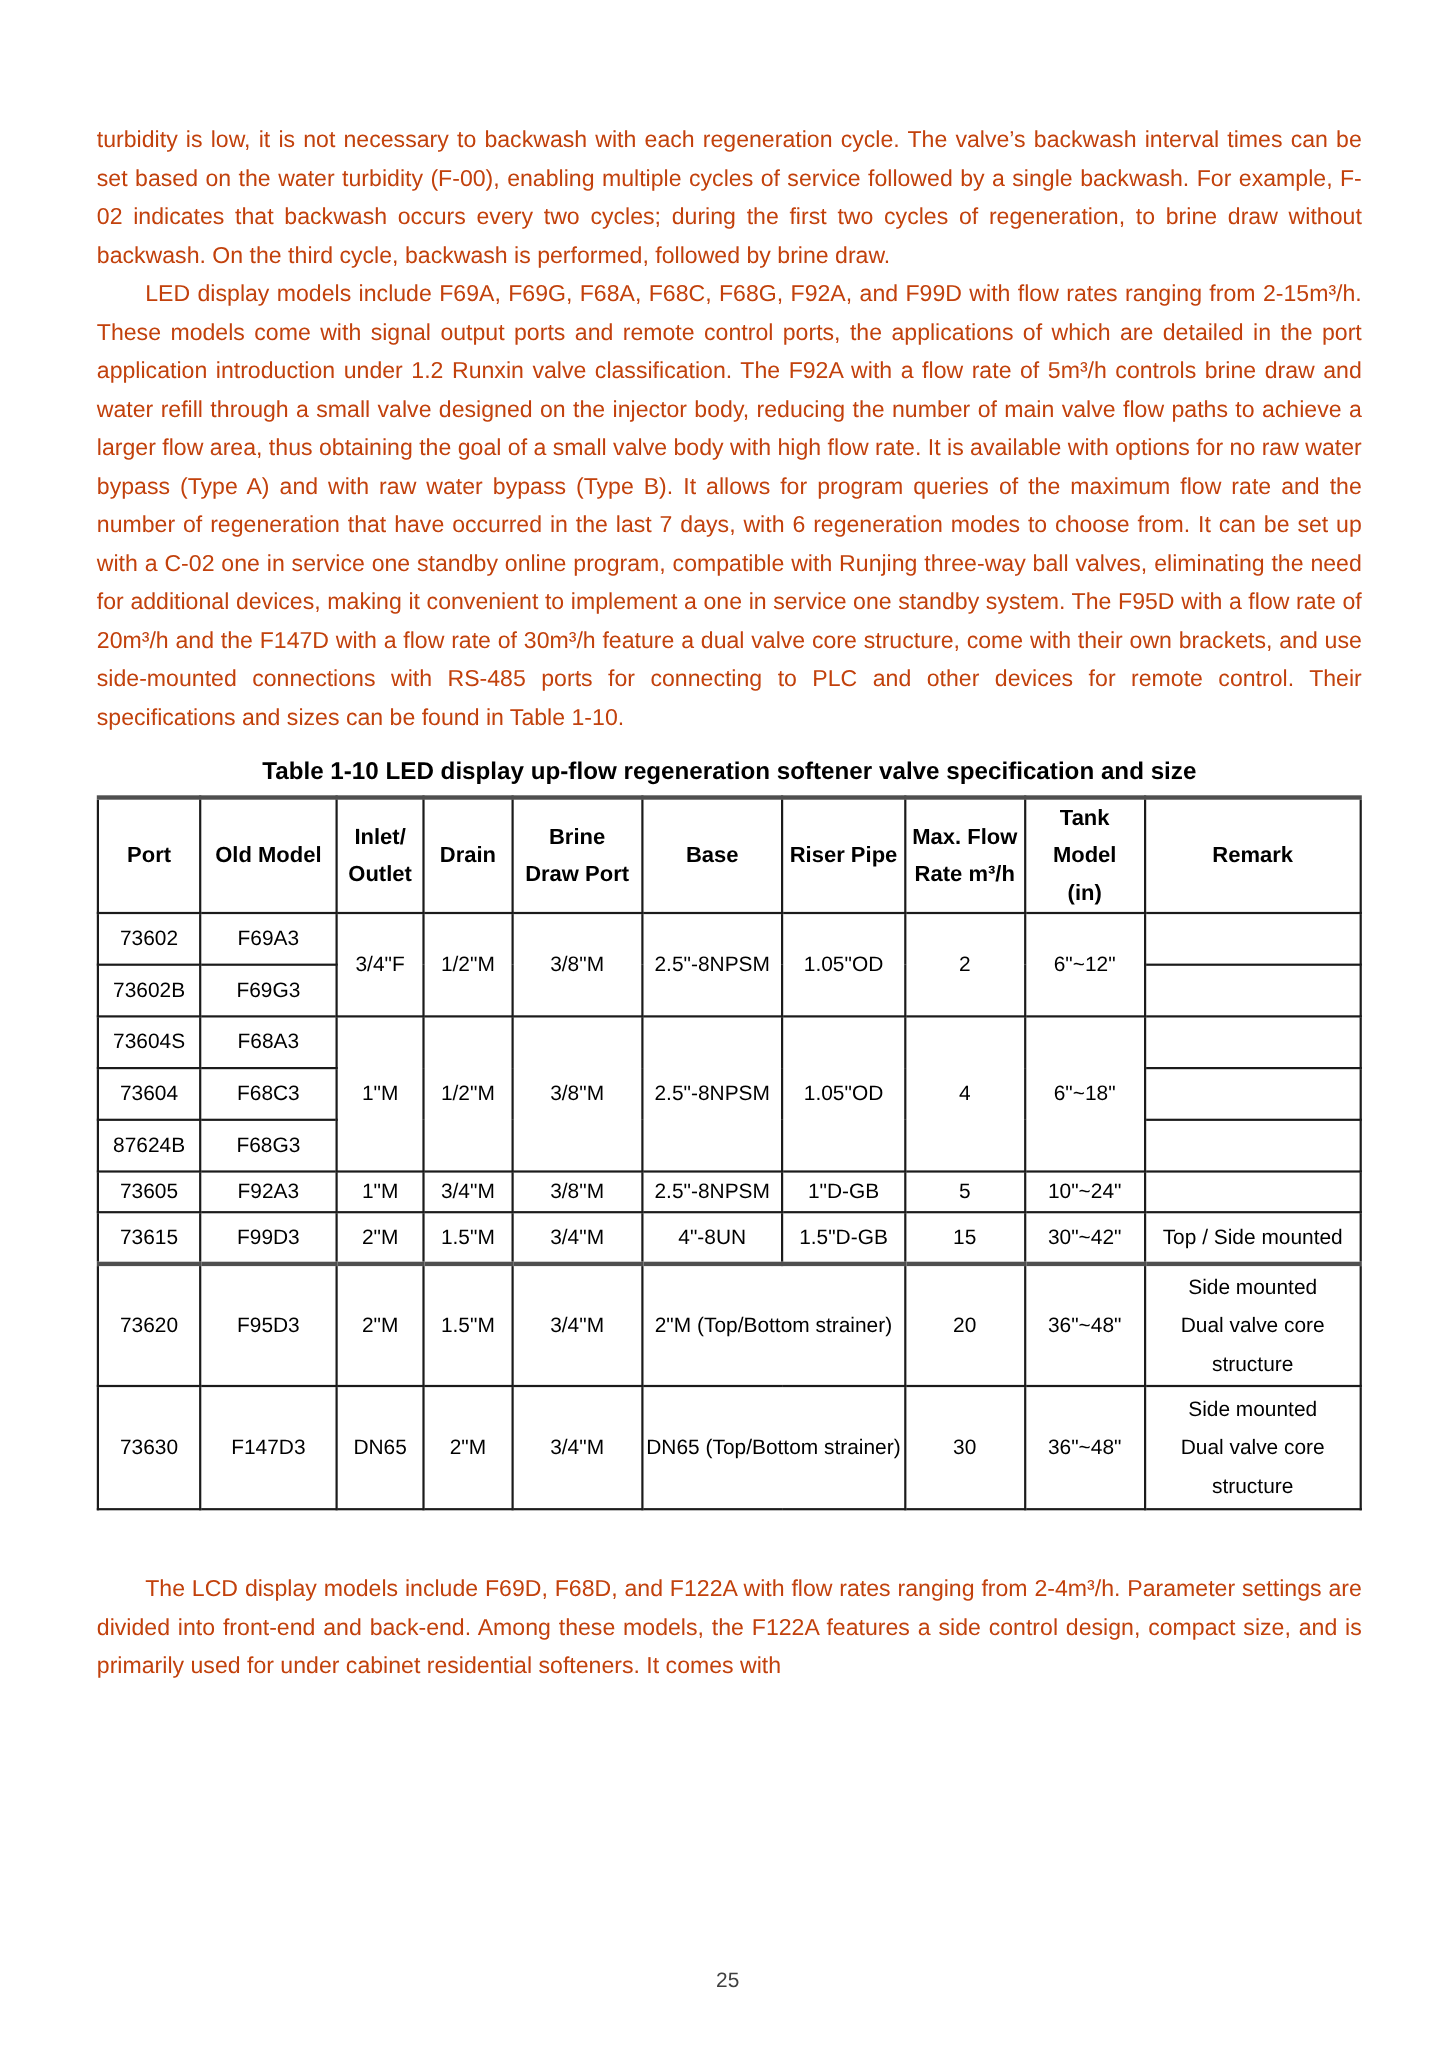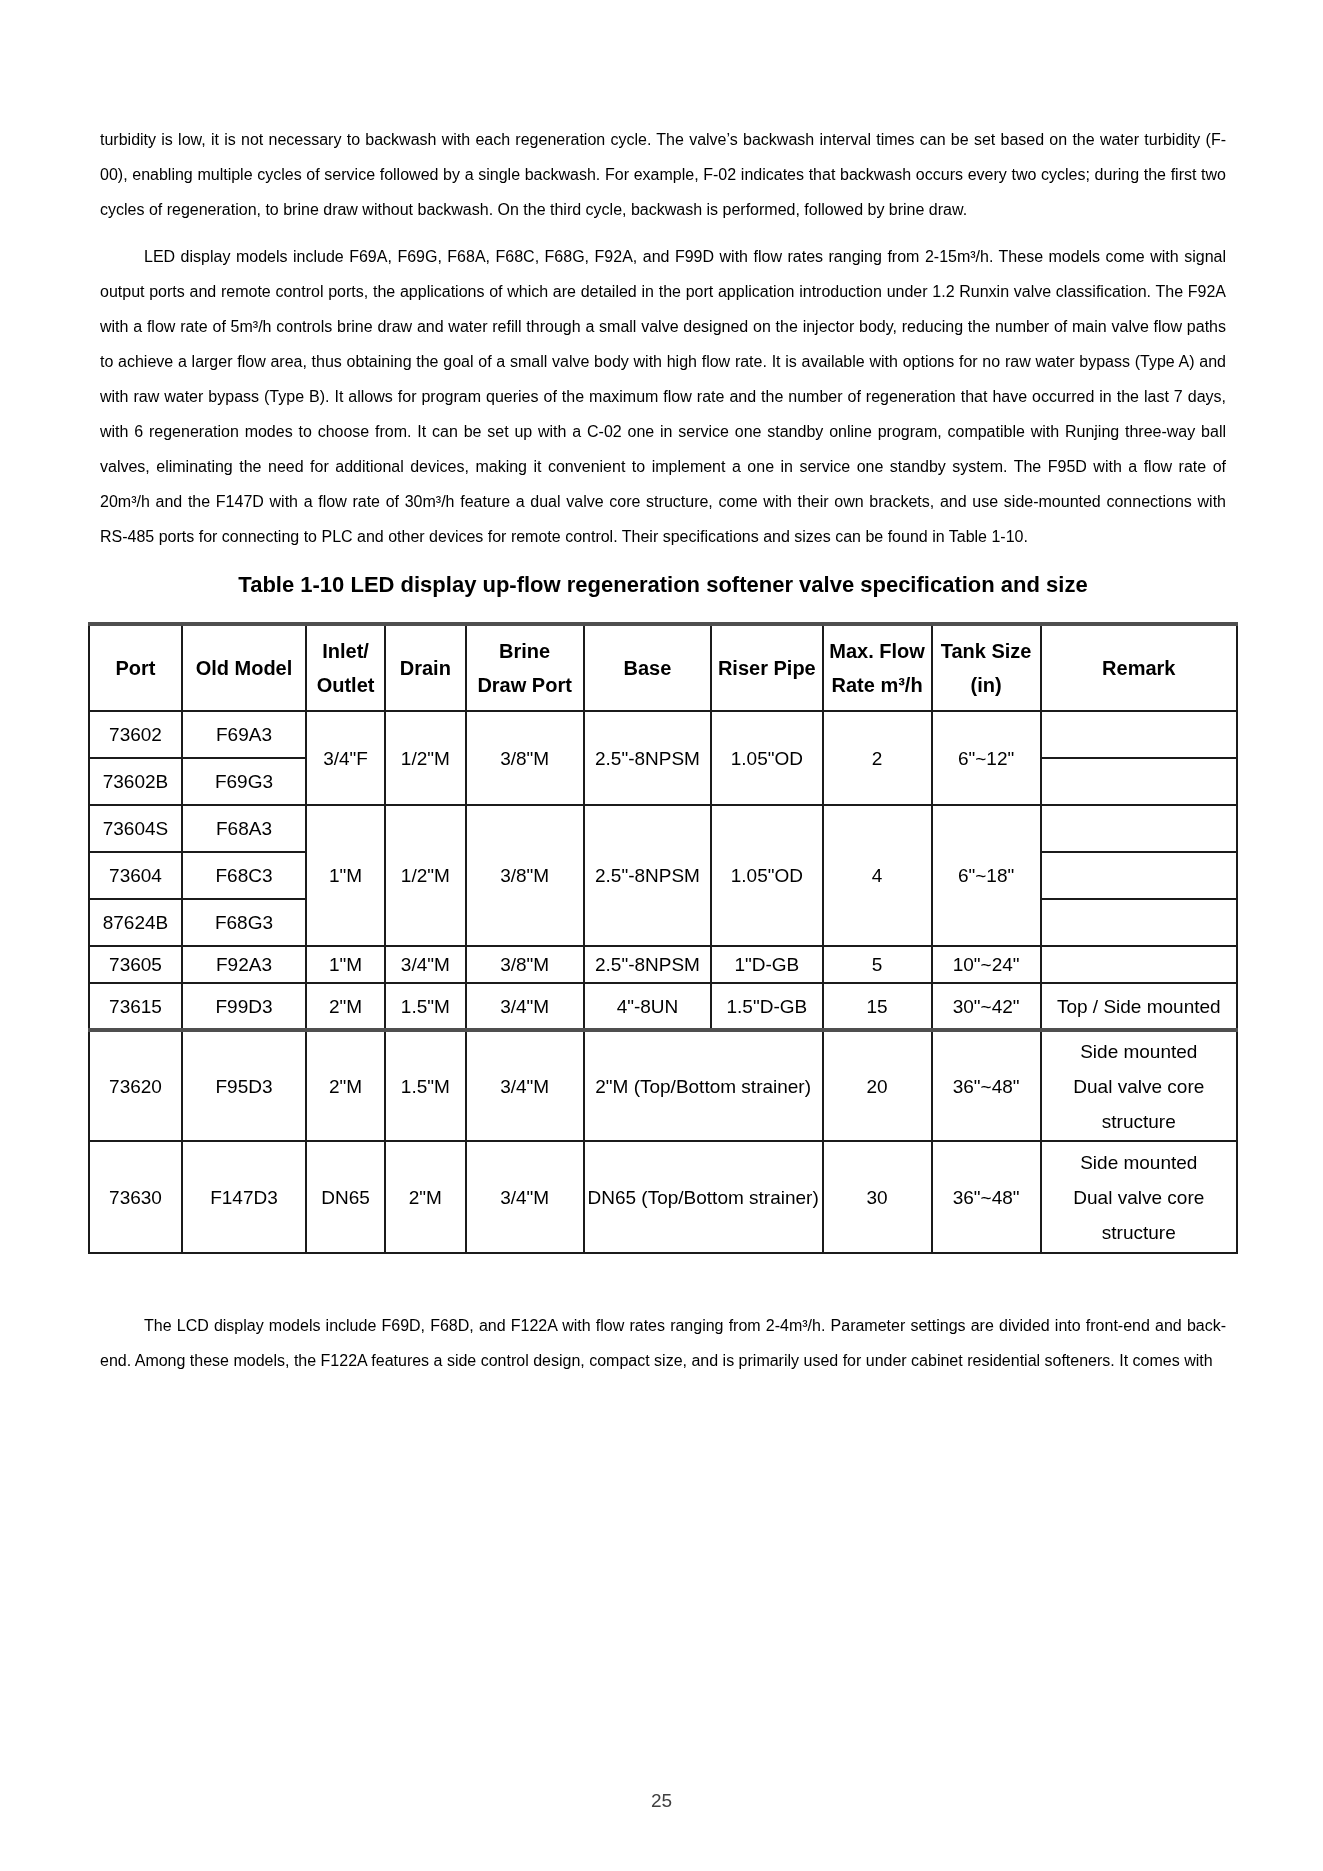--- a/index.html
+++ b/index.html
@@ -9,30 +9,30 @@
     font-family: "Liberation Sans", "DejaVu Sans", sans-serif;
     color: #000;
     overflow: hidden;
   }
   .content {
     position: absolute;
     left: 88px; top: 110px;
     width: 1150px;
   }
   p.body-text {
-    margin: 12px;
-    font-size: 16px;
+    margin: 0;
+    font-size: 21px;
     line-height: 35px;
     text-align: justify;
-    color: #000000;
+    color: #c2410c;
   }
   p.indent { text-indent: 44px; }
   .table-caption {
     margin-top: 18px;
-    margin-bottom: 24px;
+    margin-bottom: 9px;
     font-size: 22px;
     font-weight: bold;
     text-align: center;
     line-height: 26px;
   }
   table.spec {
     width: 100%;
     border-collapse: collapse;
     table-layout: fixed;
     border: 2px solid #1b1b1b;
@@ -106,21 +106,21 @@
           <th>Old Model</th>
           <th>Inlet/
 Outlet</th>
           <th>Drain</th>
           <th>Brine
 Draw Port</th>
           <th>Base</th>
           <th>Riser Pipe</th>
           <th>Max. Flow
 Rate m³/h</th>
-          <th>Tank Size
+          <th>Tank Model
 (in)</th>
           <th>Remark</th>
         </tr>
     </thead>
     <tbody>
         <tr style="height: 47px;">
           <td>73602</td>
           <td>F69A3</td>
           <td rowspan="2">3/4"F</td>
           <td rowspan="2">1/2"M</td>

